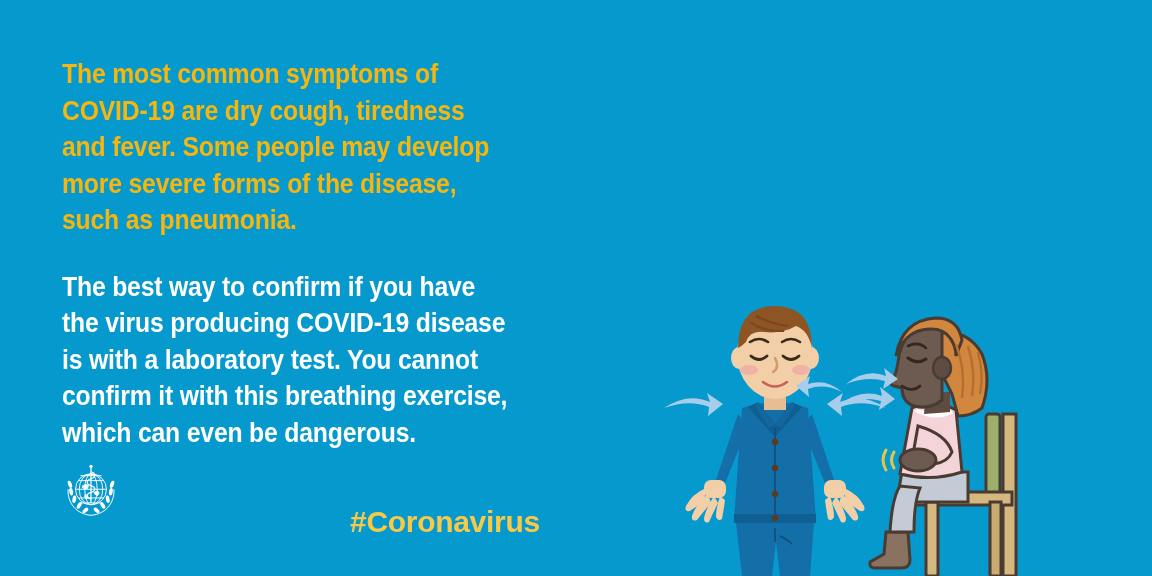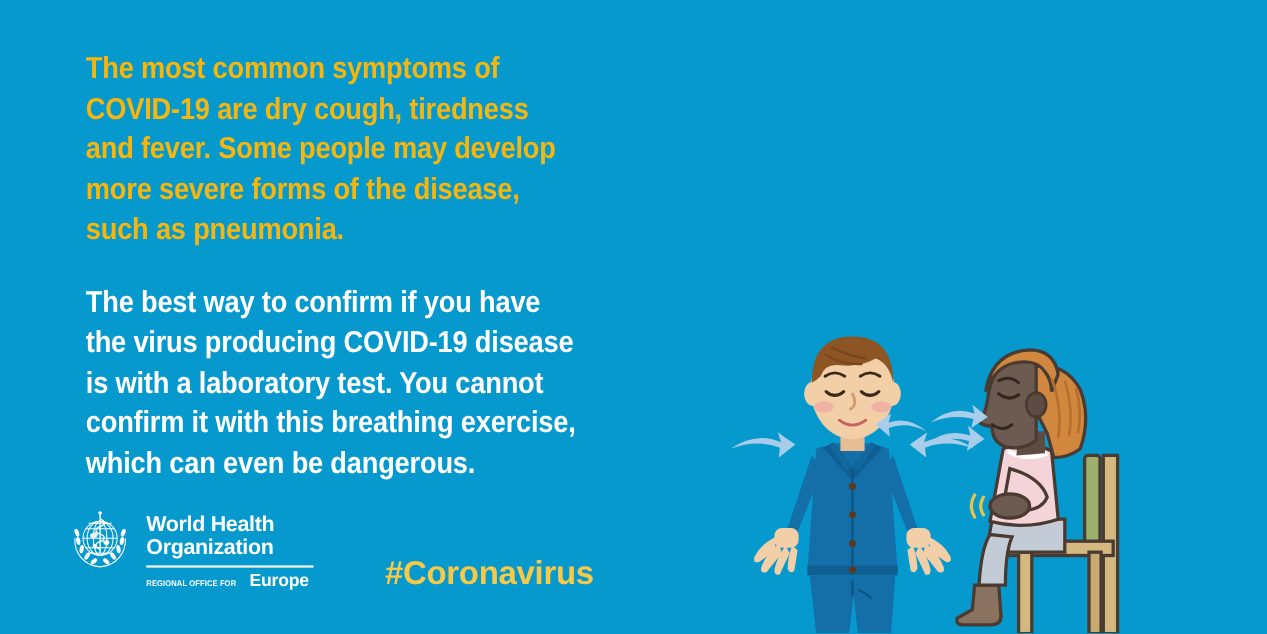--- a/index.html
+++ b/index.html
@@ -13,23 +13,22 @@
     height: 576px;
     background: #0699ce;
     overflow: hidden;
     font-family: "Liberation Sans", sans-serif;
   }
 
   
   #left-column {
     position: absolute;
     left: 62px;
-    top: 44px;
+    top: 56px;
     width: 500px;
-    margin-left: 16px;
   }
   .para {
     font-weight: bold;
     font-size: 27.5px;
     line-height: 36.5px;
     letter-spacing: -0.2px;
     transform: scaleX(0.90);
     transform-origin: left top;
     white-space: pre-line;
   }
@@ -182,29 +181,20 @@
         <ellipse cx="59" cy="78" rx="3" ry="5.5" transform="rotate(-50 59 78)"></ellipse>
       </g>
 
       <g stroke="#ffffff" fill="none" stroke-width="2">
         <line x1="50" y1="8" x2="50" y2="66"></line>
         <path d="M50 16 c8 2 8 9 0 11 -8 2 -8 9 0 11 8 2 8 9 0 11 -8 2 -8 9 0 11"></path>
       </g>
       <circle cx="50" cy="7" r="2.6" fill="#ffffff"></circle>
     </svg>
 
-    <div id="who-wordmark-block">
-      <div class="who-word">World Health</div>
-      <div class="who-word">Organization</div>
-      <div id="who-rule"></div>
-      <div id="who-region-line">
-        <span id="who-region-prefix">REGIONAL OFFICE FOR</span>
-        <span id="who-region-name">Europe</span>
-      </div>
-    </div>
   </div>
 
   <div id="hashtags">
     <span>#Coronavirus</span>
   </div>
 
   <div id="illustration">
     <svg width="500" height="280" viewBox="0 0 500 280">
 
       <g>

